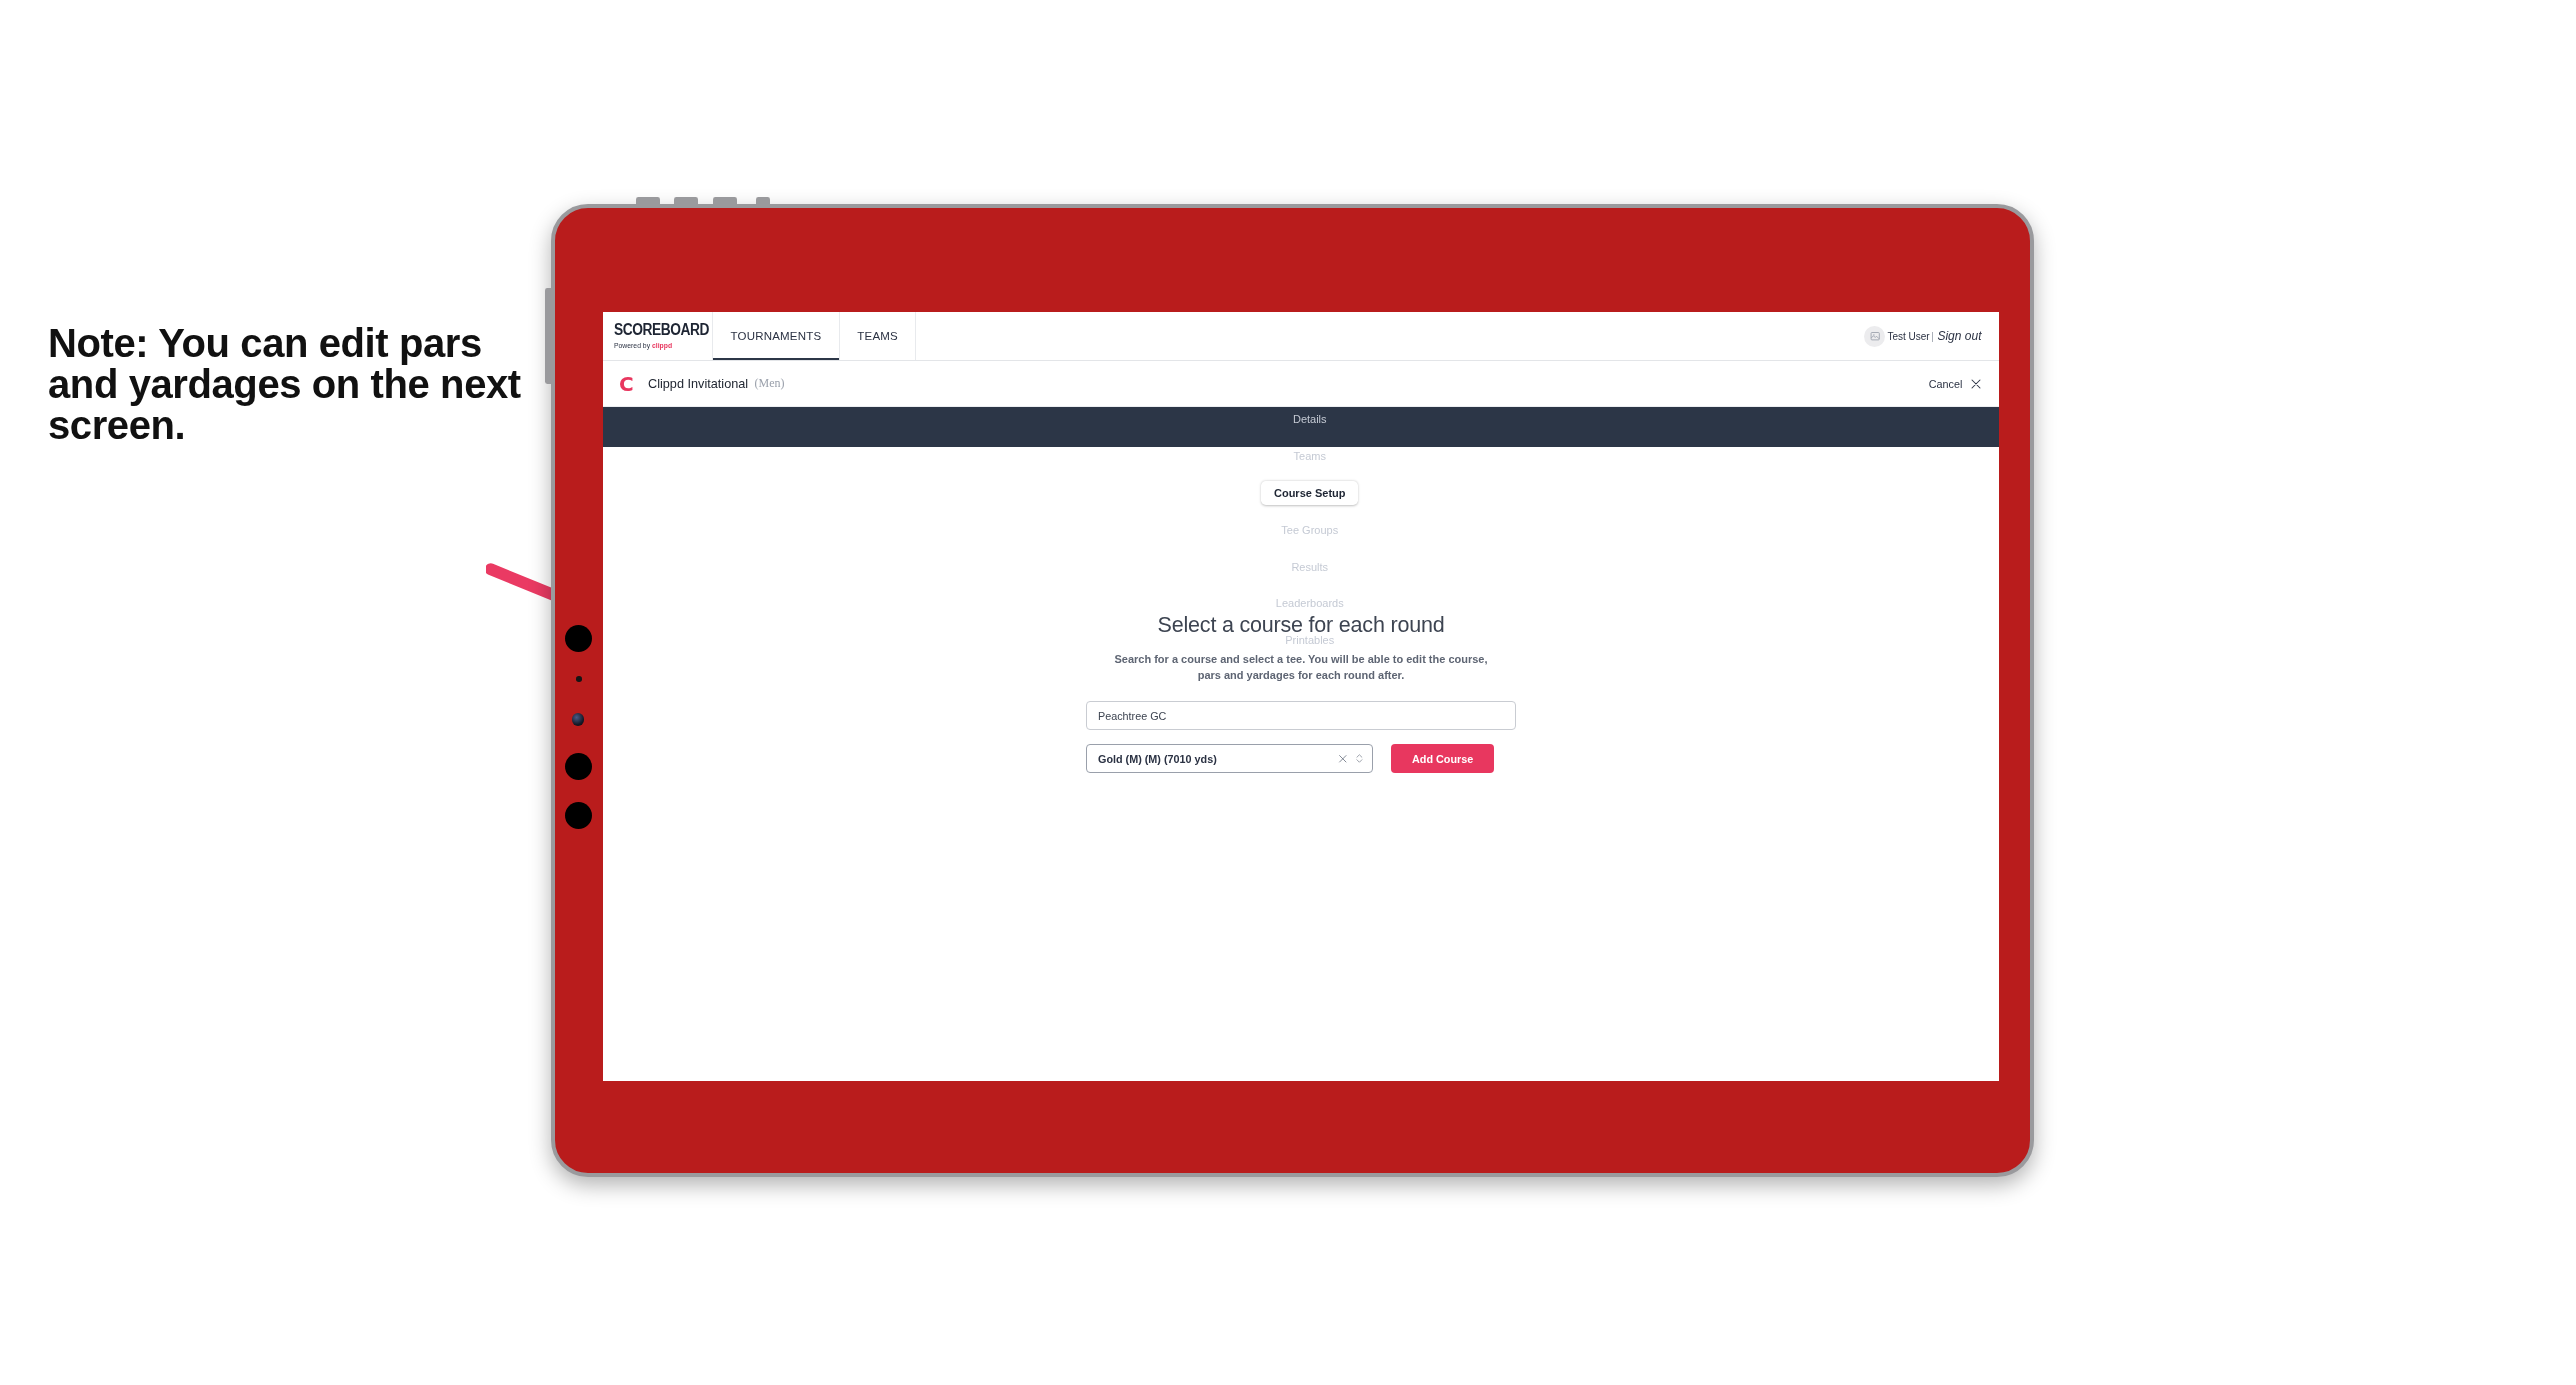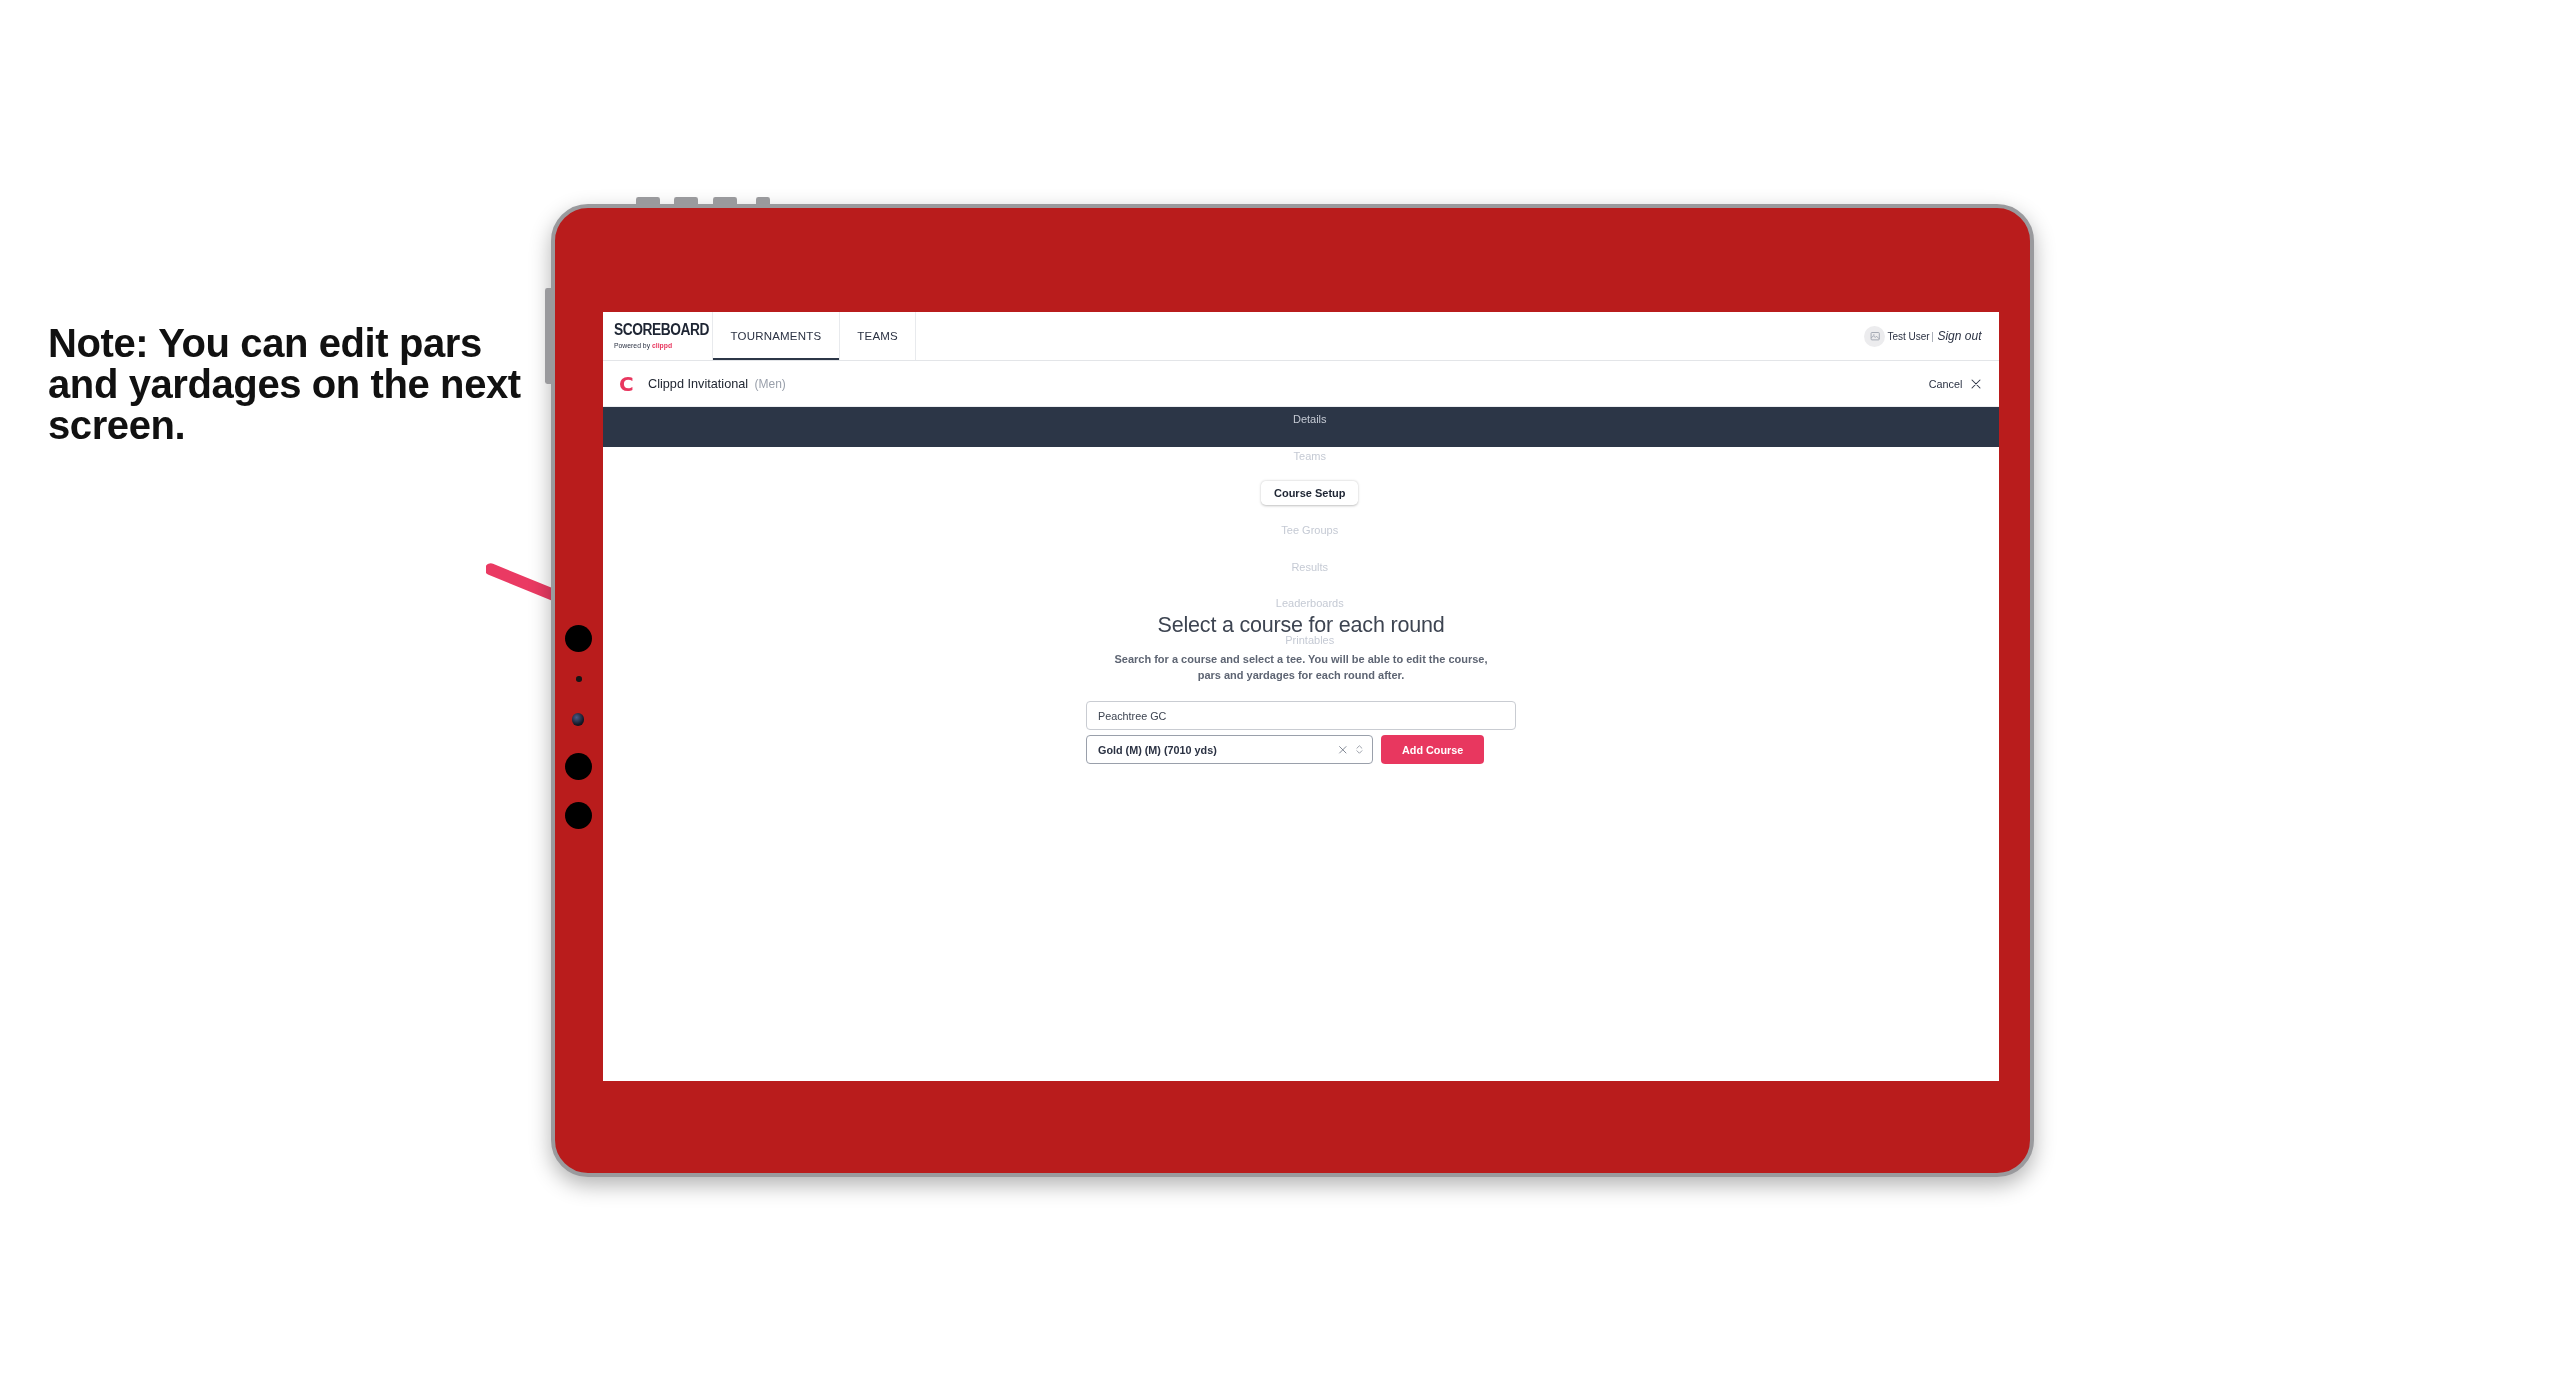--- a/index.html
+++ b/index.html
@@ -187,21 +187,21 @@
   }
   .c-logo {
     font-size: 20px;
     font-weight: 700;
     color: #e8375f;
     line-height: 1;
     margin-right: 14.3px;
     font-family: "DejaVu Sans", sans-serif;
   }
   .tourney-name { font-size: 12.7px; color: #222833; }
-  .tourney-cat  { font-size: 12px; color: #9aa0ab; margin-left: 6.4px; }
+  .tourney-cat  { font-size: 12px; color: #9aa0ab; margin-left: 6.4px; font-family: Liberation Serif, serif; }
   .cancel-wrap {
     margin-left: auto;
     display: flex;
     align-items: center;
     gap: 7.2px;
     cursor: pointer;
   }
   .cancel-text { font-size: 10.8px; color: #2b3243; }
 
   
@@ -259,24 +259,24 @@
     border: 0.8px solid #c9ccd2;
     border-radius: 4px;
     padding: 0 11px;
     font-size: 10.8px;
     color: #3d4451;
     font-family: "Liberation Sans", sans-serif;
     background: #ffffff;
     outline: none;
   }
   .select-row {
-    margin-top: 5px;
-    display: flex;
-    align-items: center;
-    gap: 8px;
+    margin-top: 14px;
+    display: flex;
+    align-items: center;
+    gap: 18px;
   }
   .tee-select {
     flex: 0 0 287px;
     height: 29px;
     border: 0.8px solid #9aa0ab;
     border-radius: 4px;
     display: flex;
     align-items: center;
     padding: 0 8px 0 11px;
     background: #ffffff;

